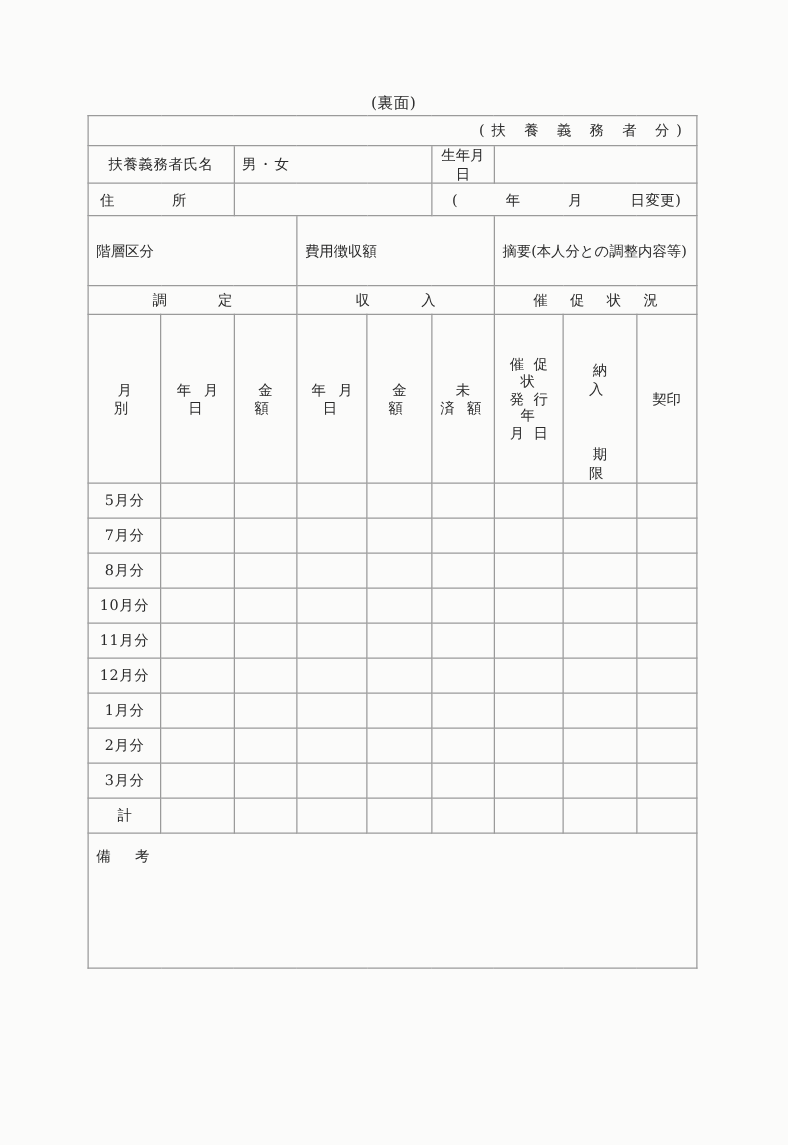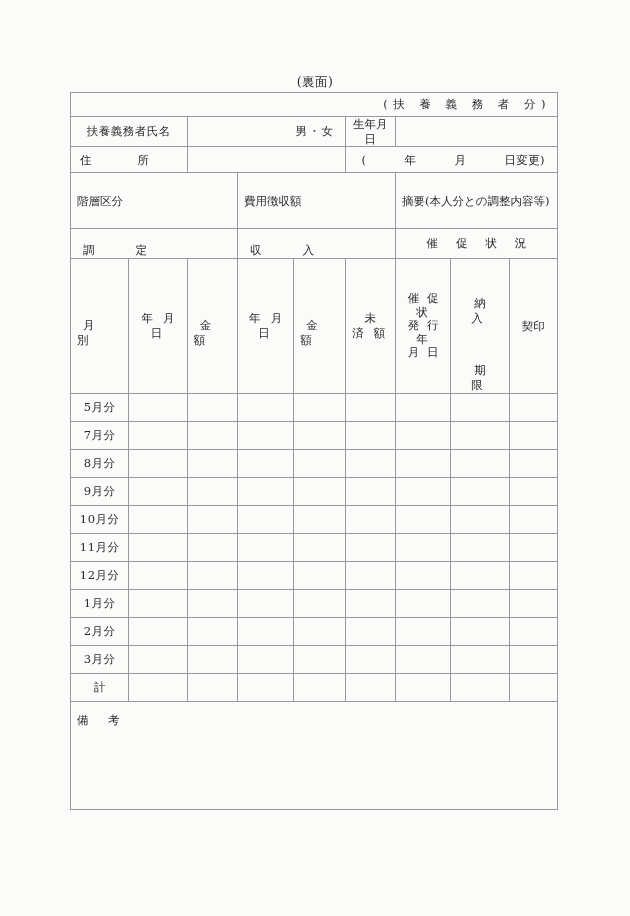--- a/index.html
+++ b/index.html
@@ -59,24 +59,23 @@
 
   
   .spread {
     display: block;
     text-align: center;
     letter-spacing: 3.2px;
     text-indent: 3.2px;
   }
   .spread-wide {
     display: block;
-    text-align: left;
+    text-align: center;
     letter-spacing: 6px;
     text-indent: 6px;
-    margin-top: 14px;
   }
   .spread-title {
     display: block;
     text-align: right;
     letter-spacing: 5.5px;
     text-indent: 5.5px;
   }
 
   
   .title-row td { height: 23px; }
@@ -86,21 +85,21 @@
   .row-address td { height: 25px; }
 
   .name-label { letter-spacing: 0.5px; }
   .addr-label {
     display: flex;
     justify-content: space-between;
     padding: 0 3px;
   }
   .gender-mark {
     display: block;
-    text-align: right;
+    text-align: left;
     padding-right: 4px;
     letter-spacing: 1.5px;
   }
   .change-note {
     display: flex;
     align-items: center;
     justify-content: space-between;
     padding: 0 6px 0 10px;
     letter-spacing: 0.4px;
   }
@@ -278,31 +277,20 @@
           <td class="c"></td>
           <td class="c"></td>
           <td class="c"></td>
           <td class="c"></td>
           <td class="c"></td>
           <td class="c"></td>
           <td class="c"></td>
           <td class="c"></td>
         </tr>
         <tr class="row-month">
-          <td class="month-cell">9月分</td>
-          <td class="c"></td>
-          <td class="c"></td>
-          <td class="c"></td>
-          <td class="c"></td>
-          <td class="c"></td>
-          <td class="c"></td>
-          <td class="c"></td>
-          <td class="c"></td>
-        </tr>
-        <tr class="row-month">
           <td class="month-cell">10月分</td>
           <td class="c"></td>
           <td class="c"></td>
           <td class="c"></td>
           <td class="c"></td>
           <td class="c"></td>
           <td class="c"></td>
           <td class="c"></td>
           <td class="c"></td>
         </tr>

